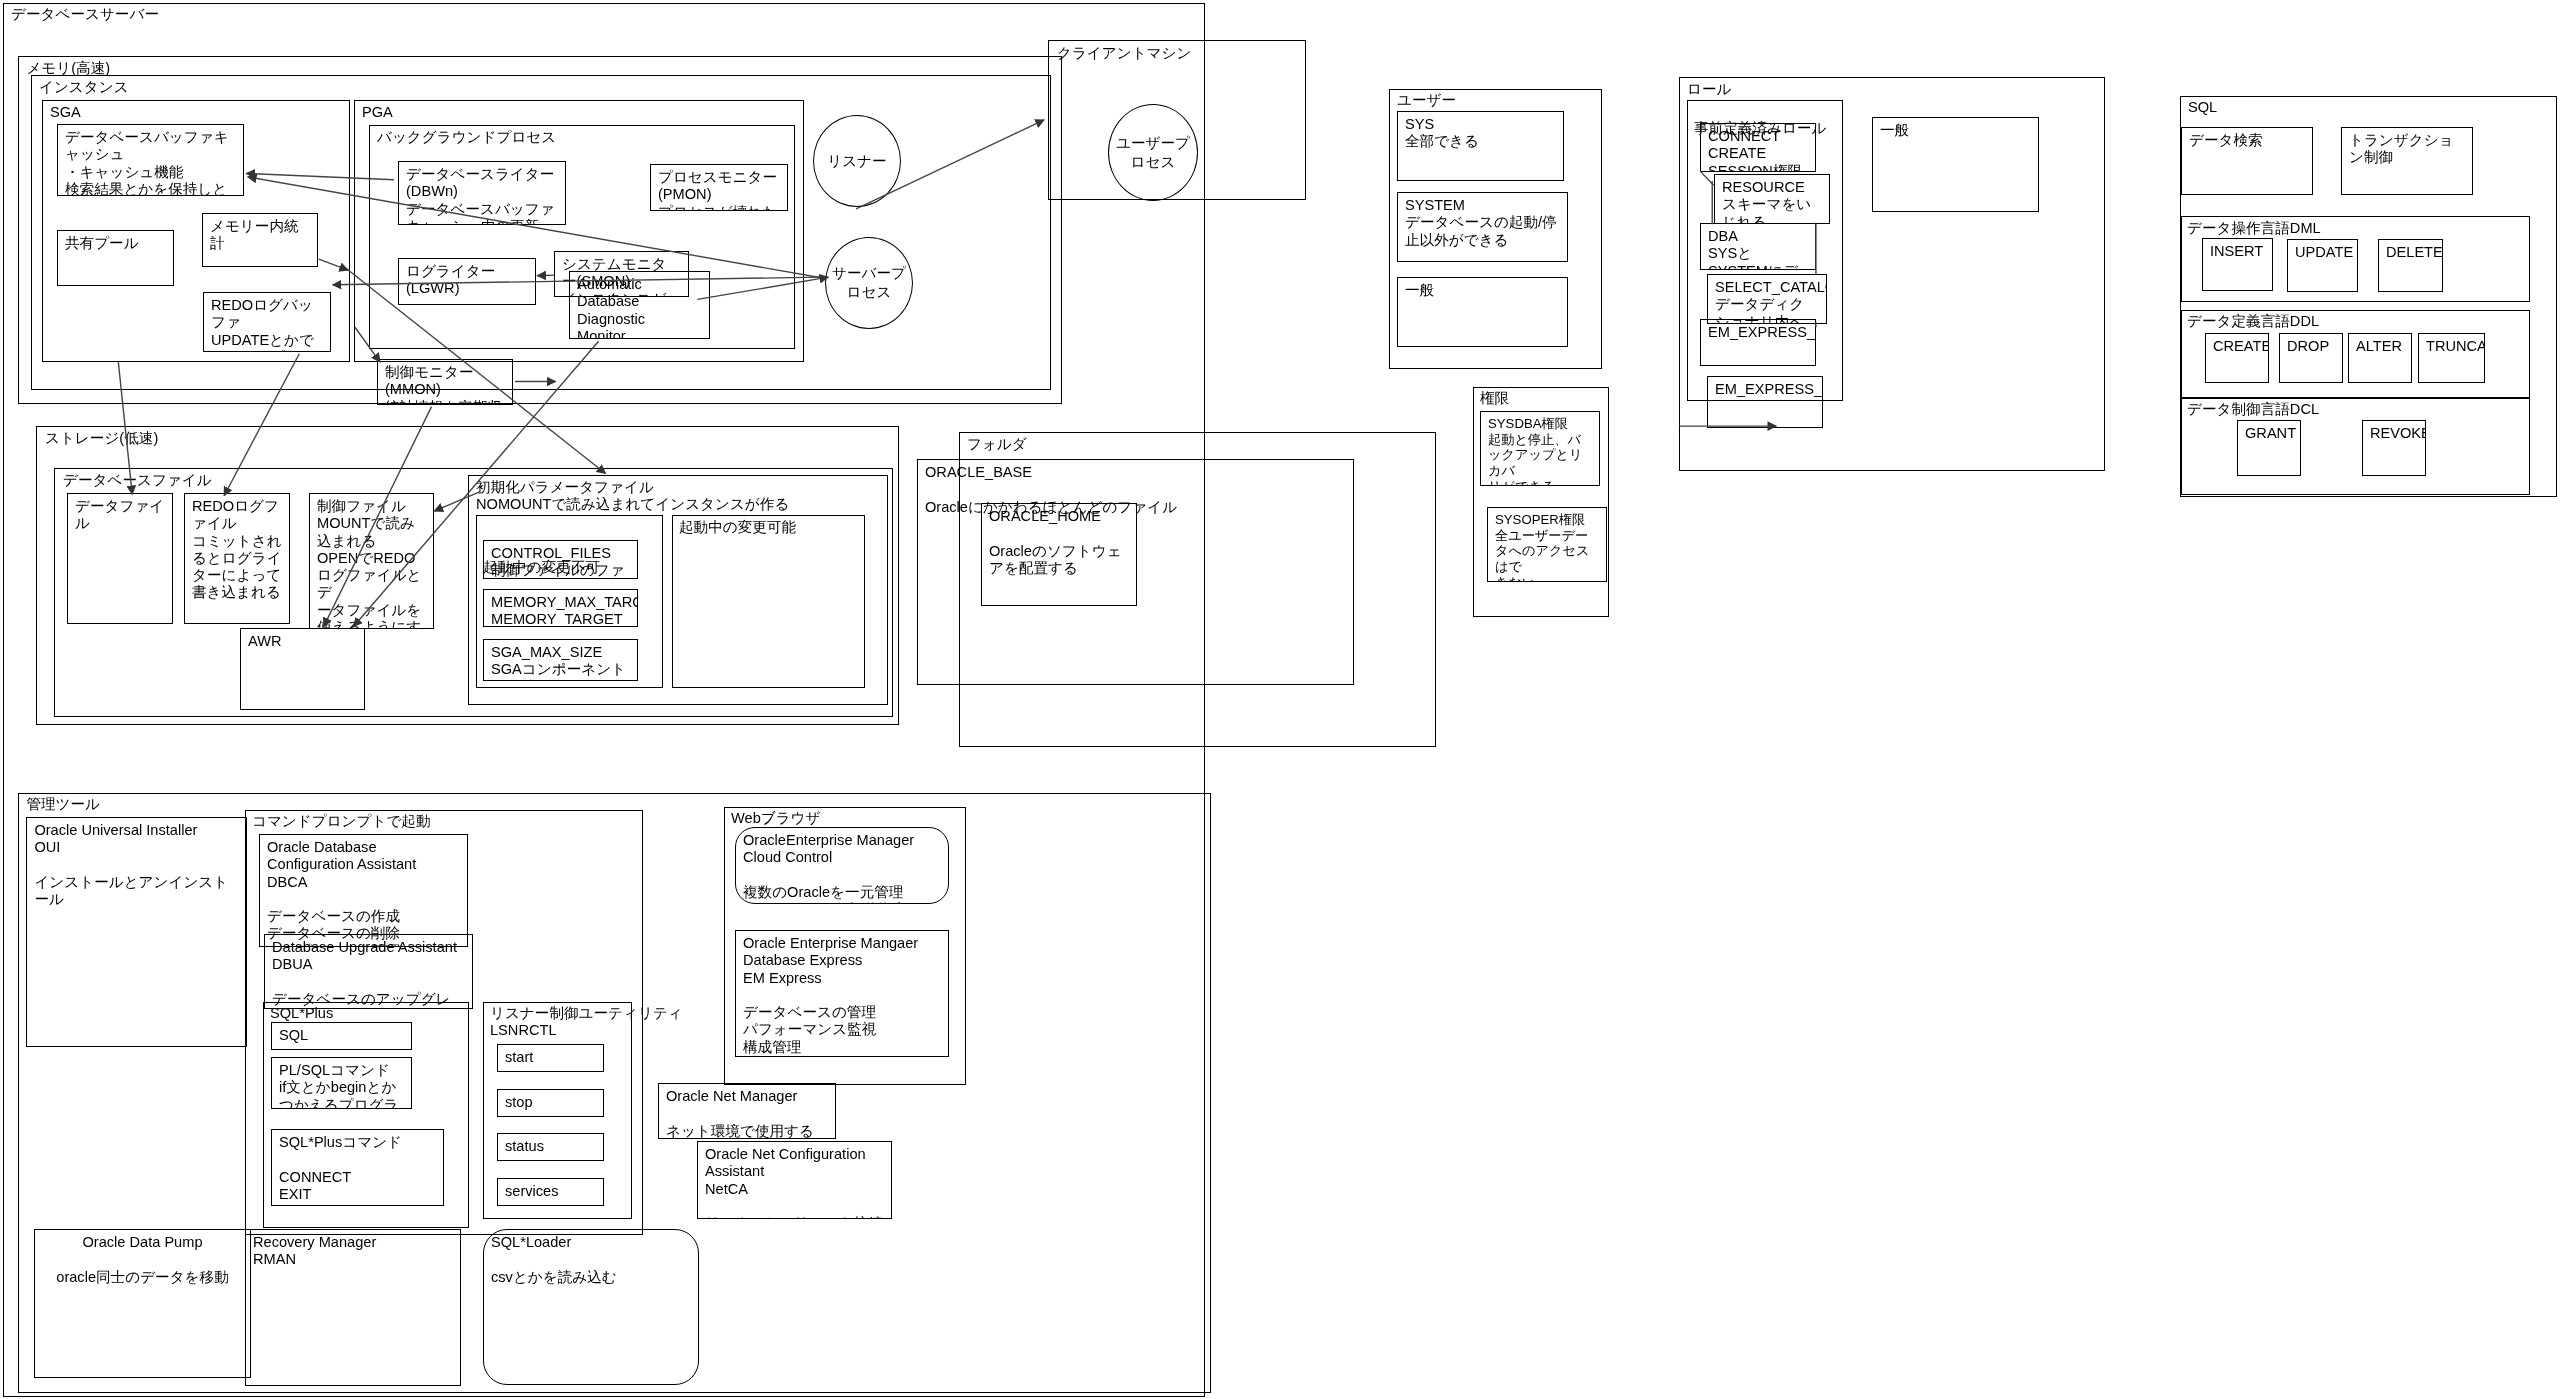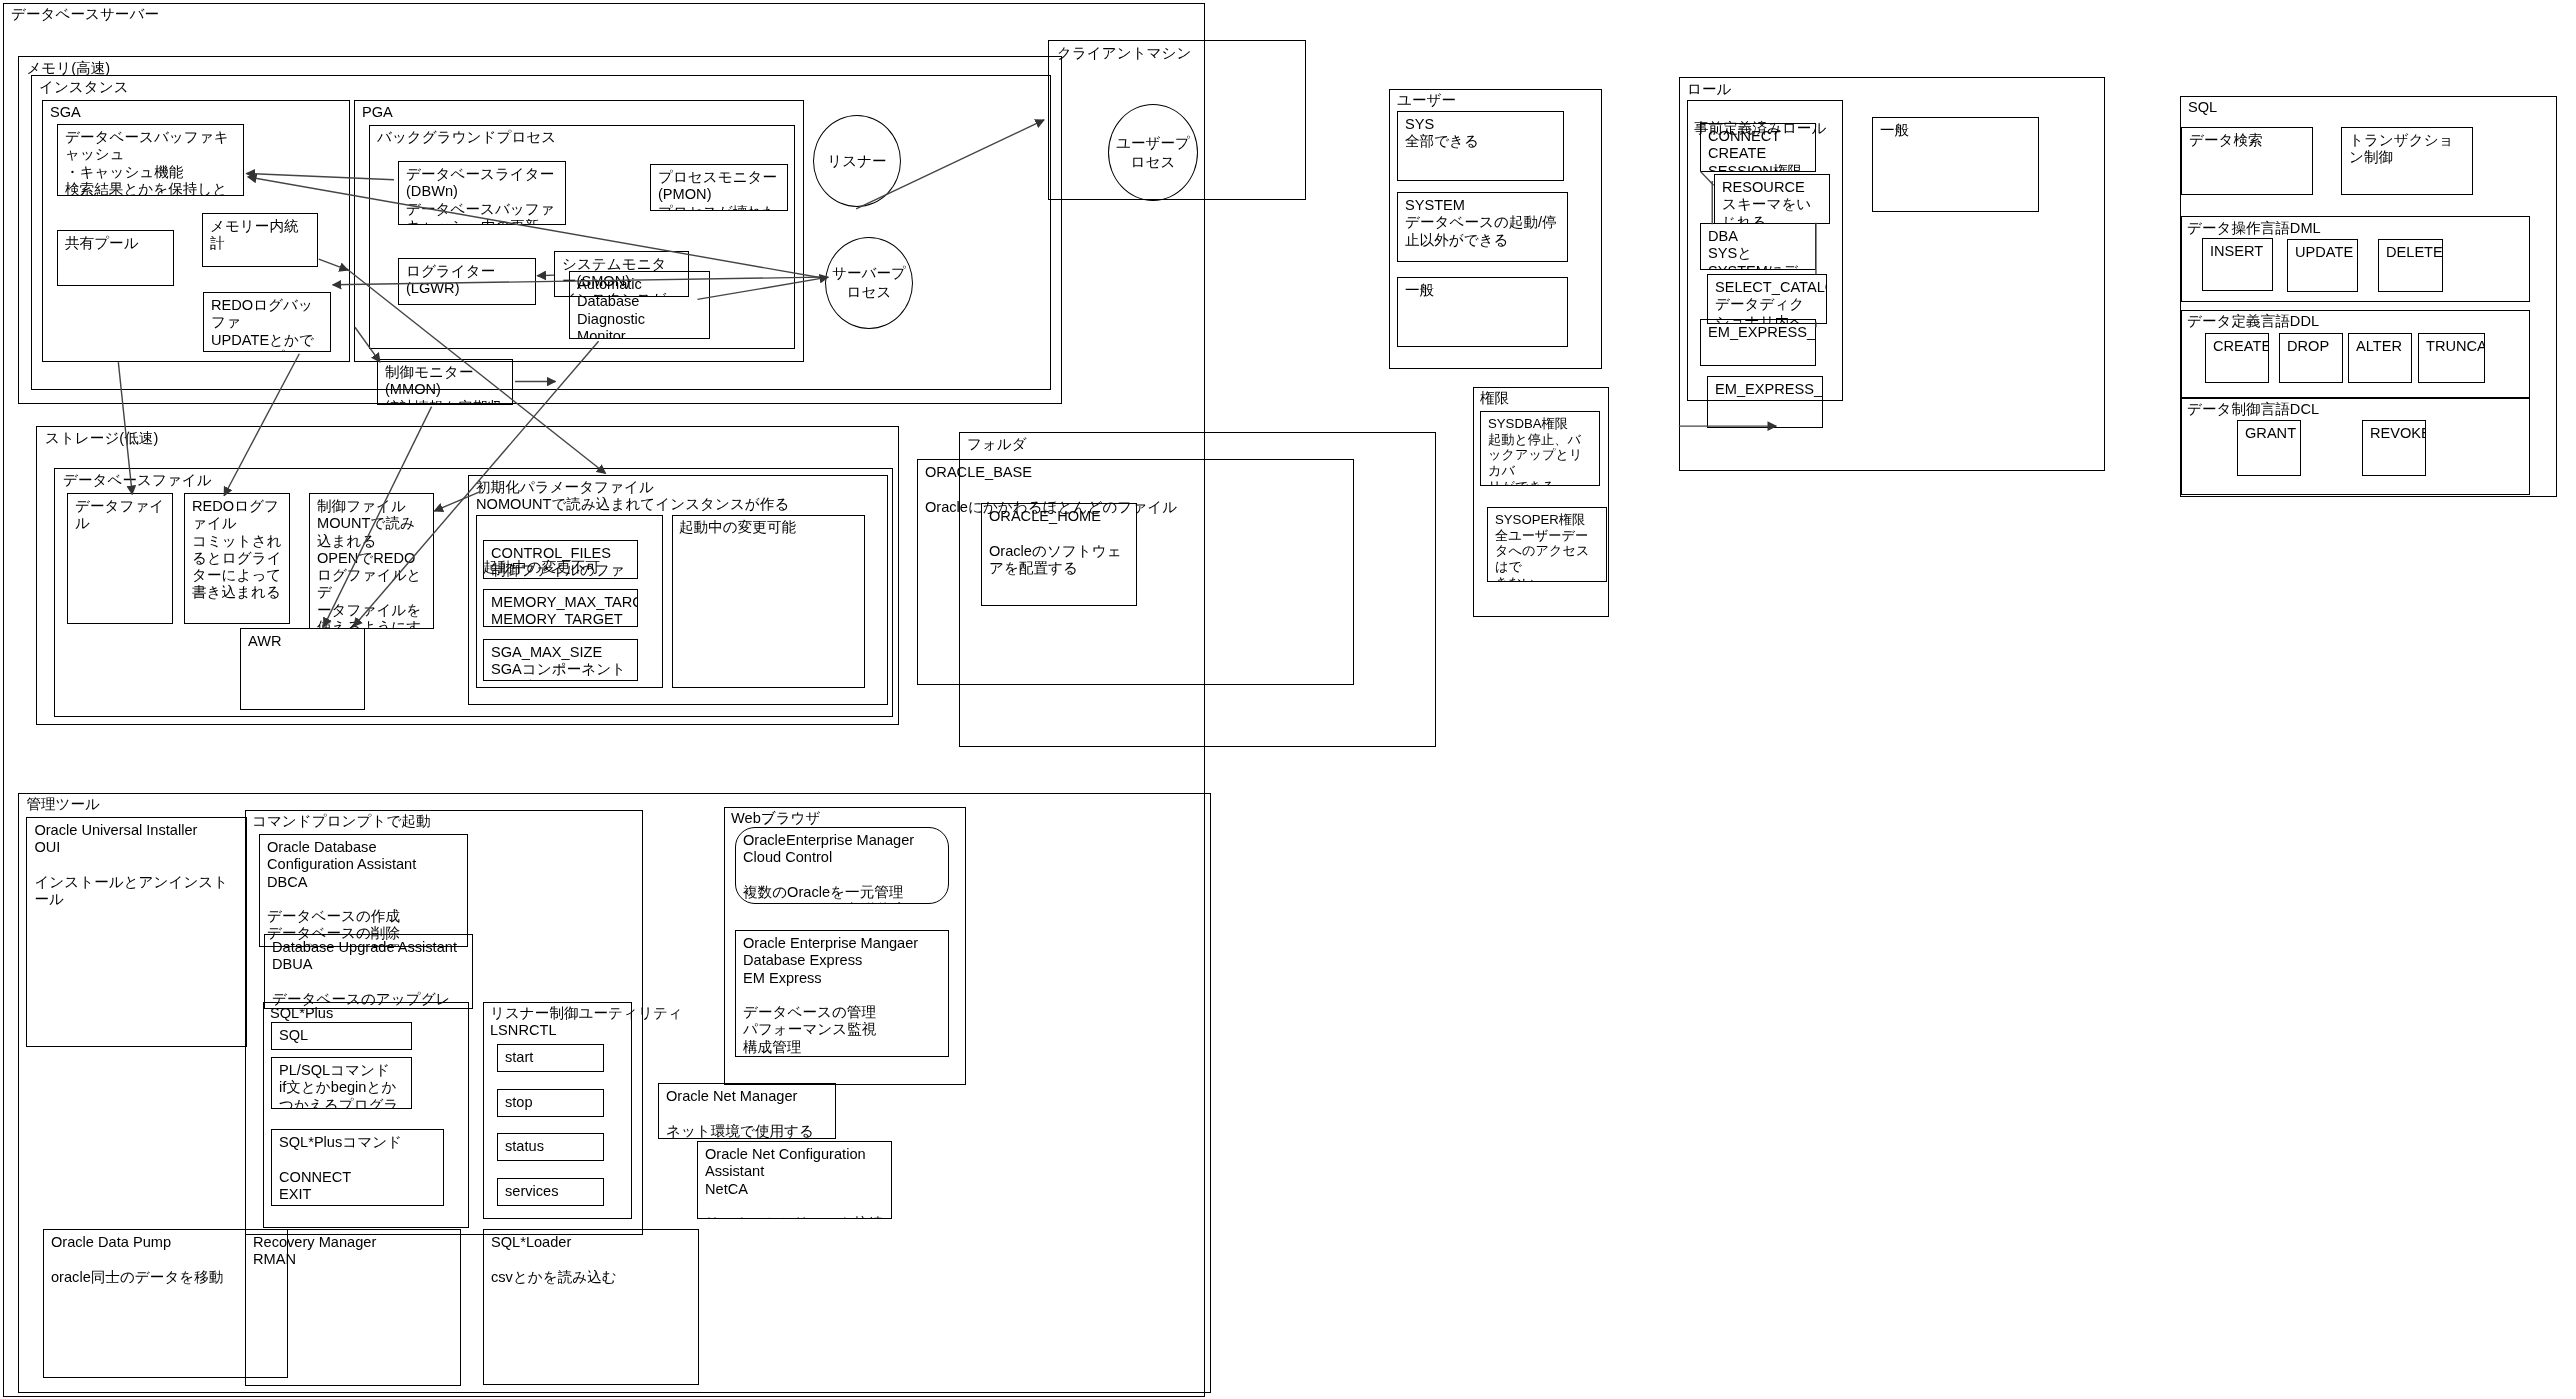--- a/index.html
+++ b/index.html
@@ -291,26 +291,26 @@
 
   <div class="box" style="left:658px; top:1083px; width:178px; height:56px;">Oracle Net Manager
 
 ネット環境で使用するための設定
 NetCAの上位互換</div>
   <div class="box" style="left:697px; top:1141px; width:195px; height:78px;">Oracle Net Configuration Assistant
 NetCA
 
 リスナーとかリモート接続の構成の設定</div>
 
-  <div class="box" style="left:43px; top:1229px; width:245px; height:149px;">Oracle Data Pump
+  <div class="box" style="left:34px; top:1229px; width:217px; height:149px;text-align:center;">Oracle Data Pump
 
 oracle同士のデータを移動</div>
   <div class="box" style="left:245px; top:1229px; width:216px; height:157px;">Recovery Manager
 RMAN</div>
-  <div class="box" style="left:483px; top:1229px; width:216px; height:156px;">SQL*Loader
+  <div class="box" style="left:483px; top:1229px; width:216px; height:156px;border-radius:24px;">SQL*Loader
 
 csvとかを読み込む</div>
 
   <svg class="edges" viewBox="0 0 3701 2011" xmlns="http://www.w3.org/2000/svg">
     <defs>
       <marker id="arrow" viewBox="0 0 10 10" refX="9" refY="5" markerWidth="7" markerHeight="7" orient="auto-start-reverse">
         <path d="M 0 0 L 10 5 L 0 10 z" fill="#333"></path>
       </marker>
     </defs>
     <g stroke="#444" stroke-width="2" fill="none" marker-end="url(#arrow)">

